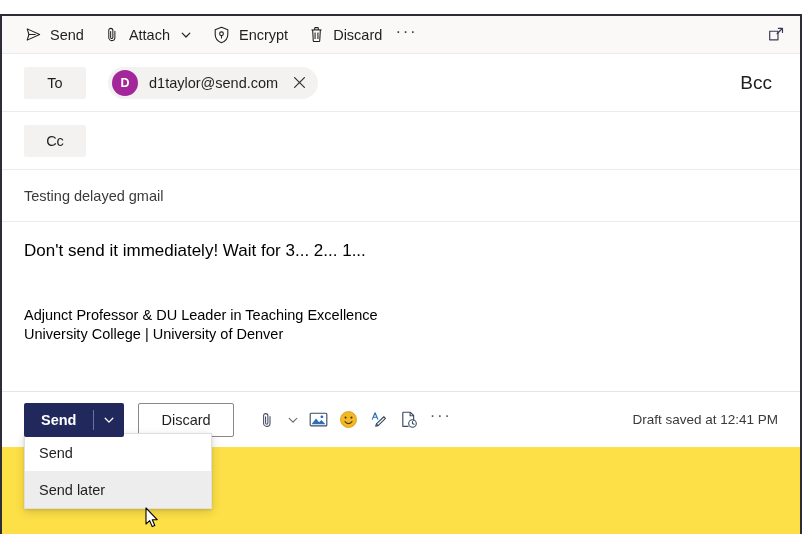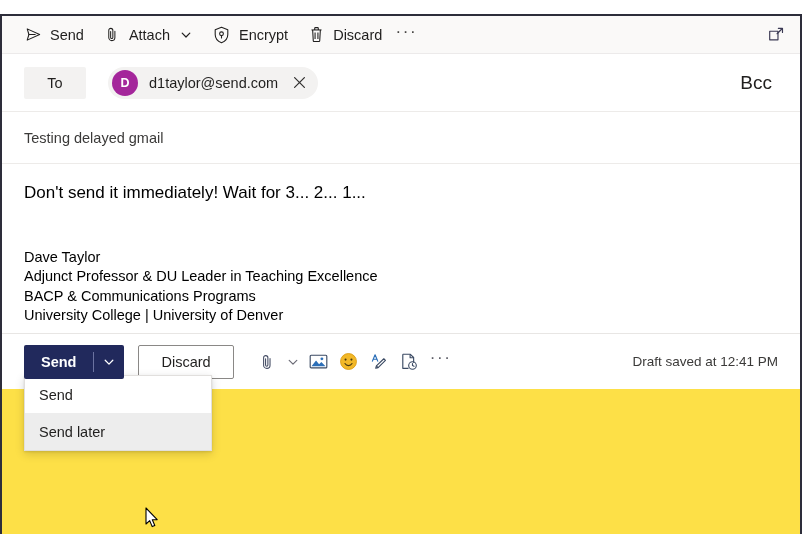--- a/index.html
+++ b/index.html
@@ -382,31 +382,33 @@
         <svg width="13" height="13" viewBox="0 0 13 13" fill="none" stroke="#323130" stroke-width="1.25" stroke-linecap="round">
           <path d="M1.6 1.6 L11.4 11.4 M11.4 1.6 L1.6 11.4"></path>
         </svg>
       </div>
     </div>
 
     <div class="row-spacer"></div>
     <div class="bcc">Bcc</div>
   </div>
 
+  <div class="fieldrow">
+    <div class="fieldlabel">Cc</div>
+    <div class="row-spacer"></div>
+  </div>
 
   <div class="subjectrow">
     <div class="subject-text" placeholder="Add a subject">Testing delayed gmail</div>
   </div>
 
   <div class="bodyarea">
     <div class="bodytext">Don't send it immediately! Wait for 3... 2... 1...</div>
     <div class="sig">
-      <div>Dave Taylor</div>
       <div>Adjunct Professor &amp; DU Leader in Teaching Excellence</div>
-      <div>BACP &amp; Communications Programs</div>
       <div>University College | University of Denver</div>
     </div>
   </div>
 
   <div class="bottombar">
 
     <div class="sendsplit">
       <div class="main">Send</div>
       <div class="divider"></div>
       <div class="caret">

